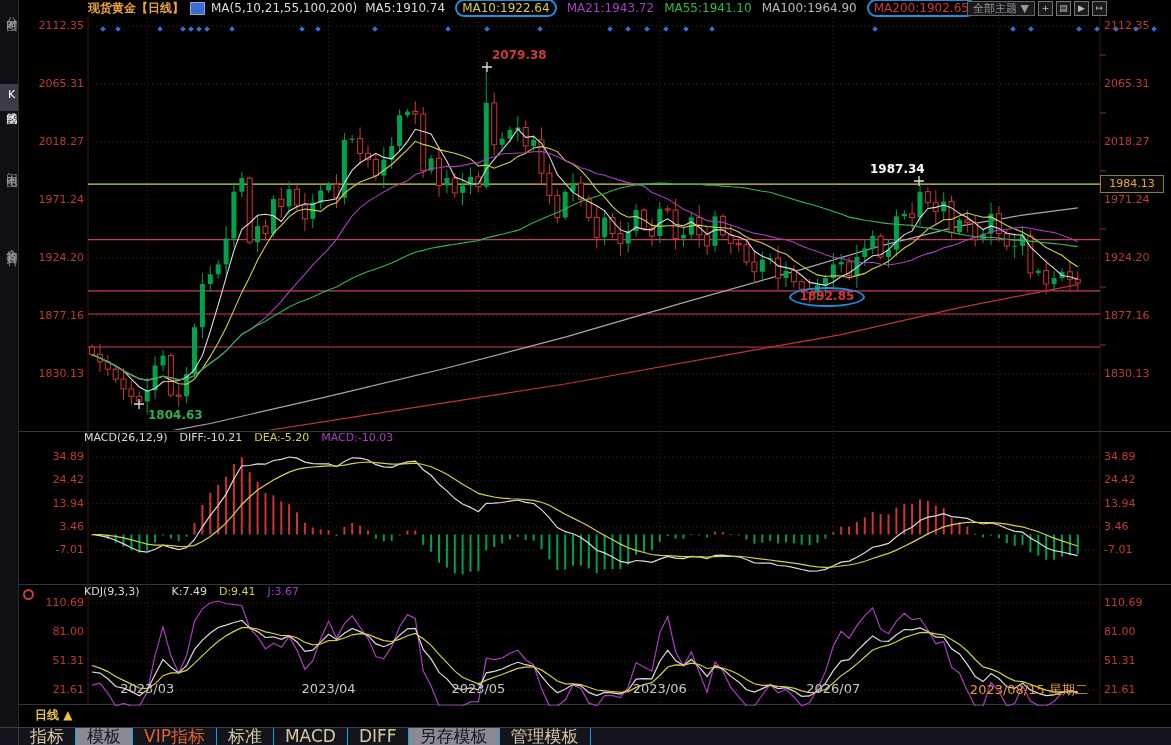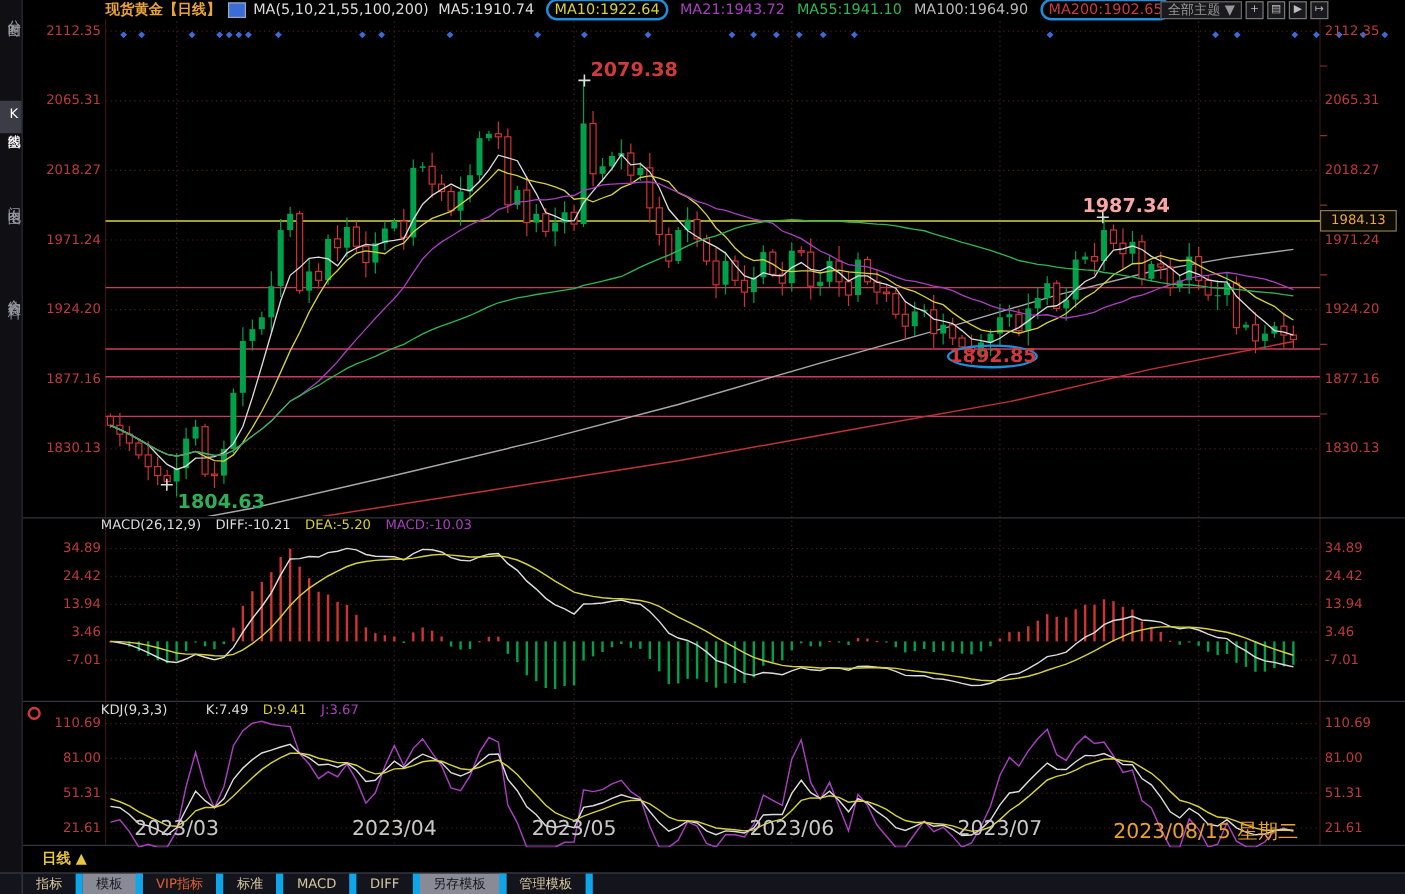--- a/index.html
+++ b/index.html
@@ -19,34 +19,34 @@
   .ma-item{line-height:14px;}
   .ma-item.circled{border:2px solid #1f8fdc;border-radius:12px;padding:0 5px;margin:-2px 0;}
   .hd-right{position:absolute;right:64px;top:1px;display:flex;gap:3px;align-items:center;}
   .theme-btn{border:1px solid #666;background:#1a1a1e;color:#999;font-size:11px;padding:0 5px;height:13px;line-height:13px;cursor:pointer;}
   .tool-btn{width:13px;height:13px;border:1px solid #777;background:#1a1a1e;color:#bbb;font-size:9px;
        line-height:12px;text-align:center;cursor:pointer;}
   
   .ax{position:absolute;font-size:11px;color:#c03a3a;}
   .ax-l{width:62px;text-align:right;left:22px;}
   .ax-r{left:1104px;text-align:left;}
-  .time-label{position:absolute;top:681px;font-size:17px;color:#c8c8c8;transform:translateX(-50%);white-space:nowrap;}
-  .time-label.hl{color:#e8a030;}
+  .time-label{position:absolute;top:681px;font-size:13px;color:#c8c8c8;transform:translateX(-50%);white-space:nowrap;}
+  .time-label.hl{color:#e8a030;margin-left:24px;}
   .interval-label{position:absolute;left:35px;top:707px;font-size:12px;font-weight:bold;color:#e8c53e;cursor:pointer;}
   .panel-header{position:absolute;left:84px;font-size:11px;color:#dcdcdc;display:flex;gap:12px;white-space:nowrap;}
   .kdj-dot{position:absolute;left:23px;top:589px;width:7px;height:7px;border:2px solid #cf3a3a;border-radius:50%;}
-  .anno{position:absolute;font-size:16px;font-weight:bold;white-space:nowrap;}
+  .anno{position:absolute;font-size:12px;font-weight:bold;white-space:nowrap;}
   .anno.ellipse{border:2px solid #1f8fdc;border-radius:50%;width:72px;height:16px;line-height:15px;text-align:center;}
   .price-tag{position:absolute;left:1100px;width:62px;height:16px;border:1px solid #8a7a50;background:#0c0a02;
        color:#e8a93c;font-size:11px;line-height:15px;text-align:center;}
   .watermark{position:absolute;left:1024px;top:684px;font-size:30px;color:#f0f0f0;letter-spacing:1px;z-index:9;}
   
   .tabbar{position:absolute;left:0;top:727px;width:1171px;height:18px;background:#14141c;border-top:1px solid #3c3c46;
        display:flex;align-items:stretch;padding-left:18px;box-sizing:border-box;}
-  .tab{font-size:11px;line-height:17px;padding:0 11px;color:#d8c8a0;border-right:6px solid #0ea5e9;cursor:pointer;}
+  .tab{font-size:17px;line-height:17px;padding:0 11px;color:#d8c8a0;border-right:1px solid #0ea5e9;cursor:pointer;}
   .tab:first-child{border-left:1px solid #3a3a44;}
   .tab.selected{background:#8a8a96;color:#15151d;}
   .tab.vip{color:#e06030;}
   svg{position:absolute;left:0;top:0;}
 </style>
 </head>
 <body>
 
 <div class="app">
 
@@ -608,24 +608,24 @@
       <div class="ax ax-l" style="top: 625px;">81.00</div>
       <div class="ax ax-r" style="top: 625px;">81.00</div>
       <div class="ax ax-l" style="top: 654px;">51.31</div>
       <div class="ax ax-r" style="top: 654px;">51.31</div>
       <div class="ax ax-l" style="top: 683px;">21.61</div>
       <div class="ax ax-r" style="top: 683px;">21.61</div>
       <div class="time-label" style="left: 147.2px;">2023/03</div>
       <div class="time-label" style="left: 328.6px;">2023/04</div>
       <div class="time-label" style="left: 478.4px;">2023/05</div>
       <div class="time-label" style="left: 659.8px;">2023/06</div>
-      <div class="time-label" style="left: 833.3px;">2023/07</div>
+      <div class="time-label" style="left: 833.3px;">2026/07</div>
       <div class="time-label hl" style="left: 1004.9px;">2023/08/15 星期二</div>
       <div class="anno" style="left: 492px; top: 48px; color: rgb(207, 58, 58);">2079.38</div>
-      <div class="anno" style="left: 902px; top: 162px; color: #fca5a5;">1987.34</div>
+      <div class="anno" style="left: 870px; top: 162px; color: #ffffff;">1987.34</div>
       <div class="anno ellipse" style="left: 789px; top: 287px; color: rgb(207, 58, 58);">1892.85</div>
       <div class="anno" style="left: 148px; top: 408px; color: rgb(47, 174, 87);">1804.63</div>
     </div>
 
   <div class="price-tag" id="price-tag" style="top: 175.1px;">1984.13</div>
 
   <div class="interval-label">日线 ▲</div>
 
   <div class="tabbar" id="tabbar">
       <div class="tab" style="position: relative;">指标</div>

